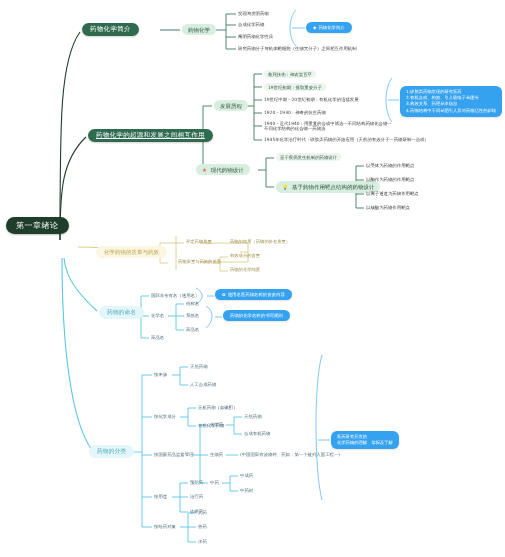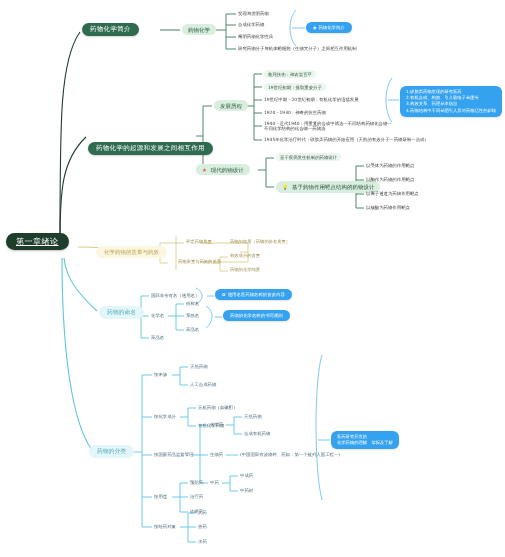--- a/index.html
+++ b/index.html
@@ -203,40 +203,40 @@
       <path d="M188 513 L 188 542" stroke="#5bc4e8"></path>
       <path d="M188 513 L 196 513" stroke="#5bc4e8"></path>
       <path d="M188 527 L 196 527" stroke="#5bc4e8"></path>
       <path d="M188 542 L 196 542" stroke="#5bc4e8"></path>
 
       <path d="M322 355 C 314 380, 314 470, 322 500" stroke="#6fc2f2"></path>
       <path d="M318 440 L 330 440" stroke="#6fc2f2"></path>
     </g>
   </svg>
 
-  <div class="node root" style="left:6px;top:233px;text-decoration:underline;">
+  <div class="node root" style="left:6px;top:217px;">
     <span>第一章绪论</span>
   </div>
 
   <div class="node lvl1" style="left:82px;top:23px;">
     <span>药物化学简介</span>
   </div>
   <div class="node lvl2" style="left:182px;top:24px;">
     <span>药物化学</span>
   </div>
   <div class="node leaf" style="left:238px;top:11px;"><span>发现与发明药物</span></div>
   <div class="node leaf" style="left:238px;top:22px;"><span>合成化学药物</span></div>
   <div class="node leaf" style="left:238px;top:34px;"><span>阐明药物化学性质</span></div>
   <div class="node leaf" style="left:238px;top:46px;"><span>研究药物分子与机体靶细胞（生物大分子）之间相互作用机制</span></div>
 
   <div class="node callout sm" style="left:306px;top:22px;">
     <span class="ico">◆</span><span>药物化学简介</span>
   </div>
 
-  <div class="node lvl1" style="left:88px;top:142px;">
+  <div class="node lvl1" style="left:88px;top:129px;text-decoration:underline;">
     <span>药物化学的起源和发展之间相互作用</span>
   </div>
 
   <div class="node lvl2" style="left:214px;top:100px;">
     <span>发展历程</span>
   </div>
   <div class="node leaf-box" style="left:264px;top:70px;"><span>救死扶伤：神农尝百草</span></div>
   <div class="node leaf-box" style="left:264px;top:83px;"><span>19世纪初期：提取重要分子</span></div>
   <div class="node leaf" style="left:264px;top:97px;"><span>19世纪中期－20世纪初期：有机化学的迅猛发展</span></div>
   <div class="node leaf" style="left:264px;top:110px;"><span>1920－1930：神奇的抗生药物</span></div>

